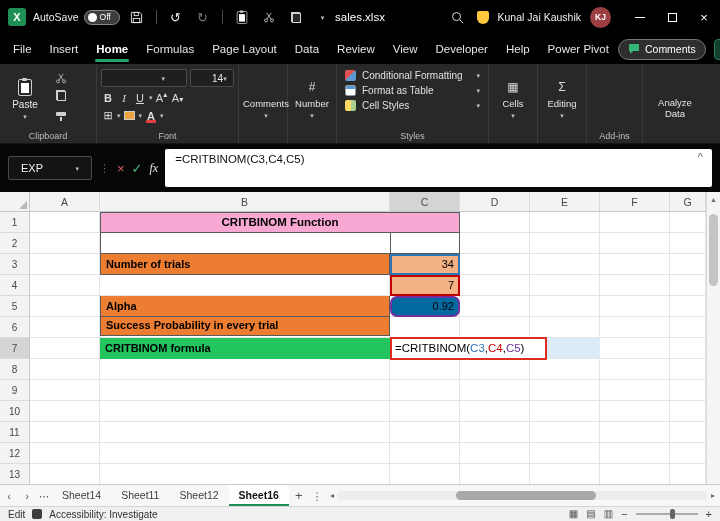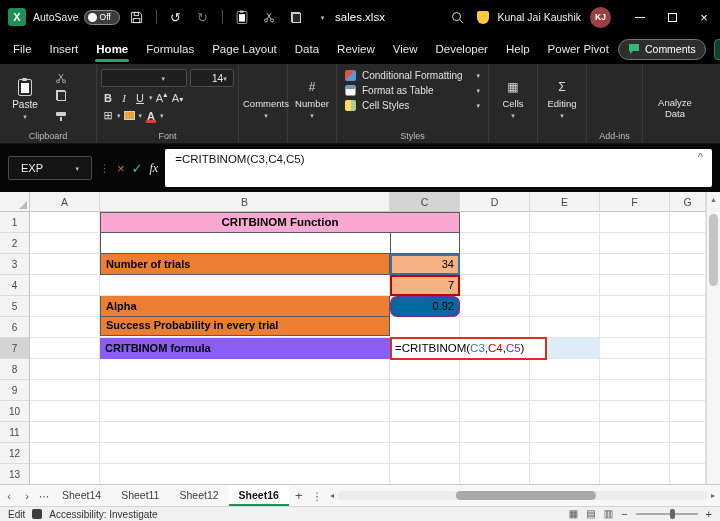--- a/index.html
+++ b/index.html
@@ -560,21 +560,21 @@
         <span class="divider"></span>
       </div>
 
     <div class="ov lblbox t3" style="background: rgb(237, 125, 49);">Number of trials</div>
     <div class="ov valbox t3" style="background: rgb(244, 177, 131); border-color: rgb(46, 117, 182);">34</div>
     <div class="ov lblbox t4" style="background: rgb(237, 125, 49); margin-top: 40px;">Success Probability in every trial</div>
     <div class="ov valbox t4" style="background: rgb(244, 177, 131); border-color: rgb(192, 0, 0);">7</div>
     <div class="ov lblbox t5" style="background: rgb(237, 125, 49);">Alpha</div>
     <div class="ov valbox t5" style="background: #0369a1; border-color: rgb(112, 48, 160); border-radius: 7px;">0.92</div>
 
-    <div class="ov ov-b7" style="background: #8b5cf6;">CRITBINOM formula</div>
+    <div class="ov ov-b7" style="background: #22c55e;">CRITBINOM formula</div>
     <div class="ov ov-ext" style="background: rgb(221, 235, 247);"></div>
     <div class="ov ov-editbox" style="border-color: rgb(224, 43, 32);">
       <span><span style="color: rgb(0, 0, 0);">=CRITBINOM(</span><span style="color: rgb(46, 117, 182);">C3</span><span style="color: rgb(0, 0, 0);">,</span><span style="color: rgb(192, 0, 0);">C4</span><span style="color: rgb(0, 0, 0);">,</span><span style="color: rgb(112, 48, 160);">C5</span><span style="color: rgb(0, 0, 0);">)</span></span>
     </div>
 
     <div class="vscroll">
       <span class="vs-up">▲</span>
       <span class="vs-thumb"></span>
     </div>
   </div>

